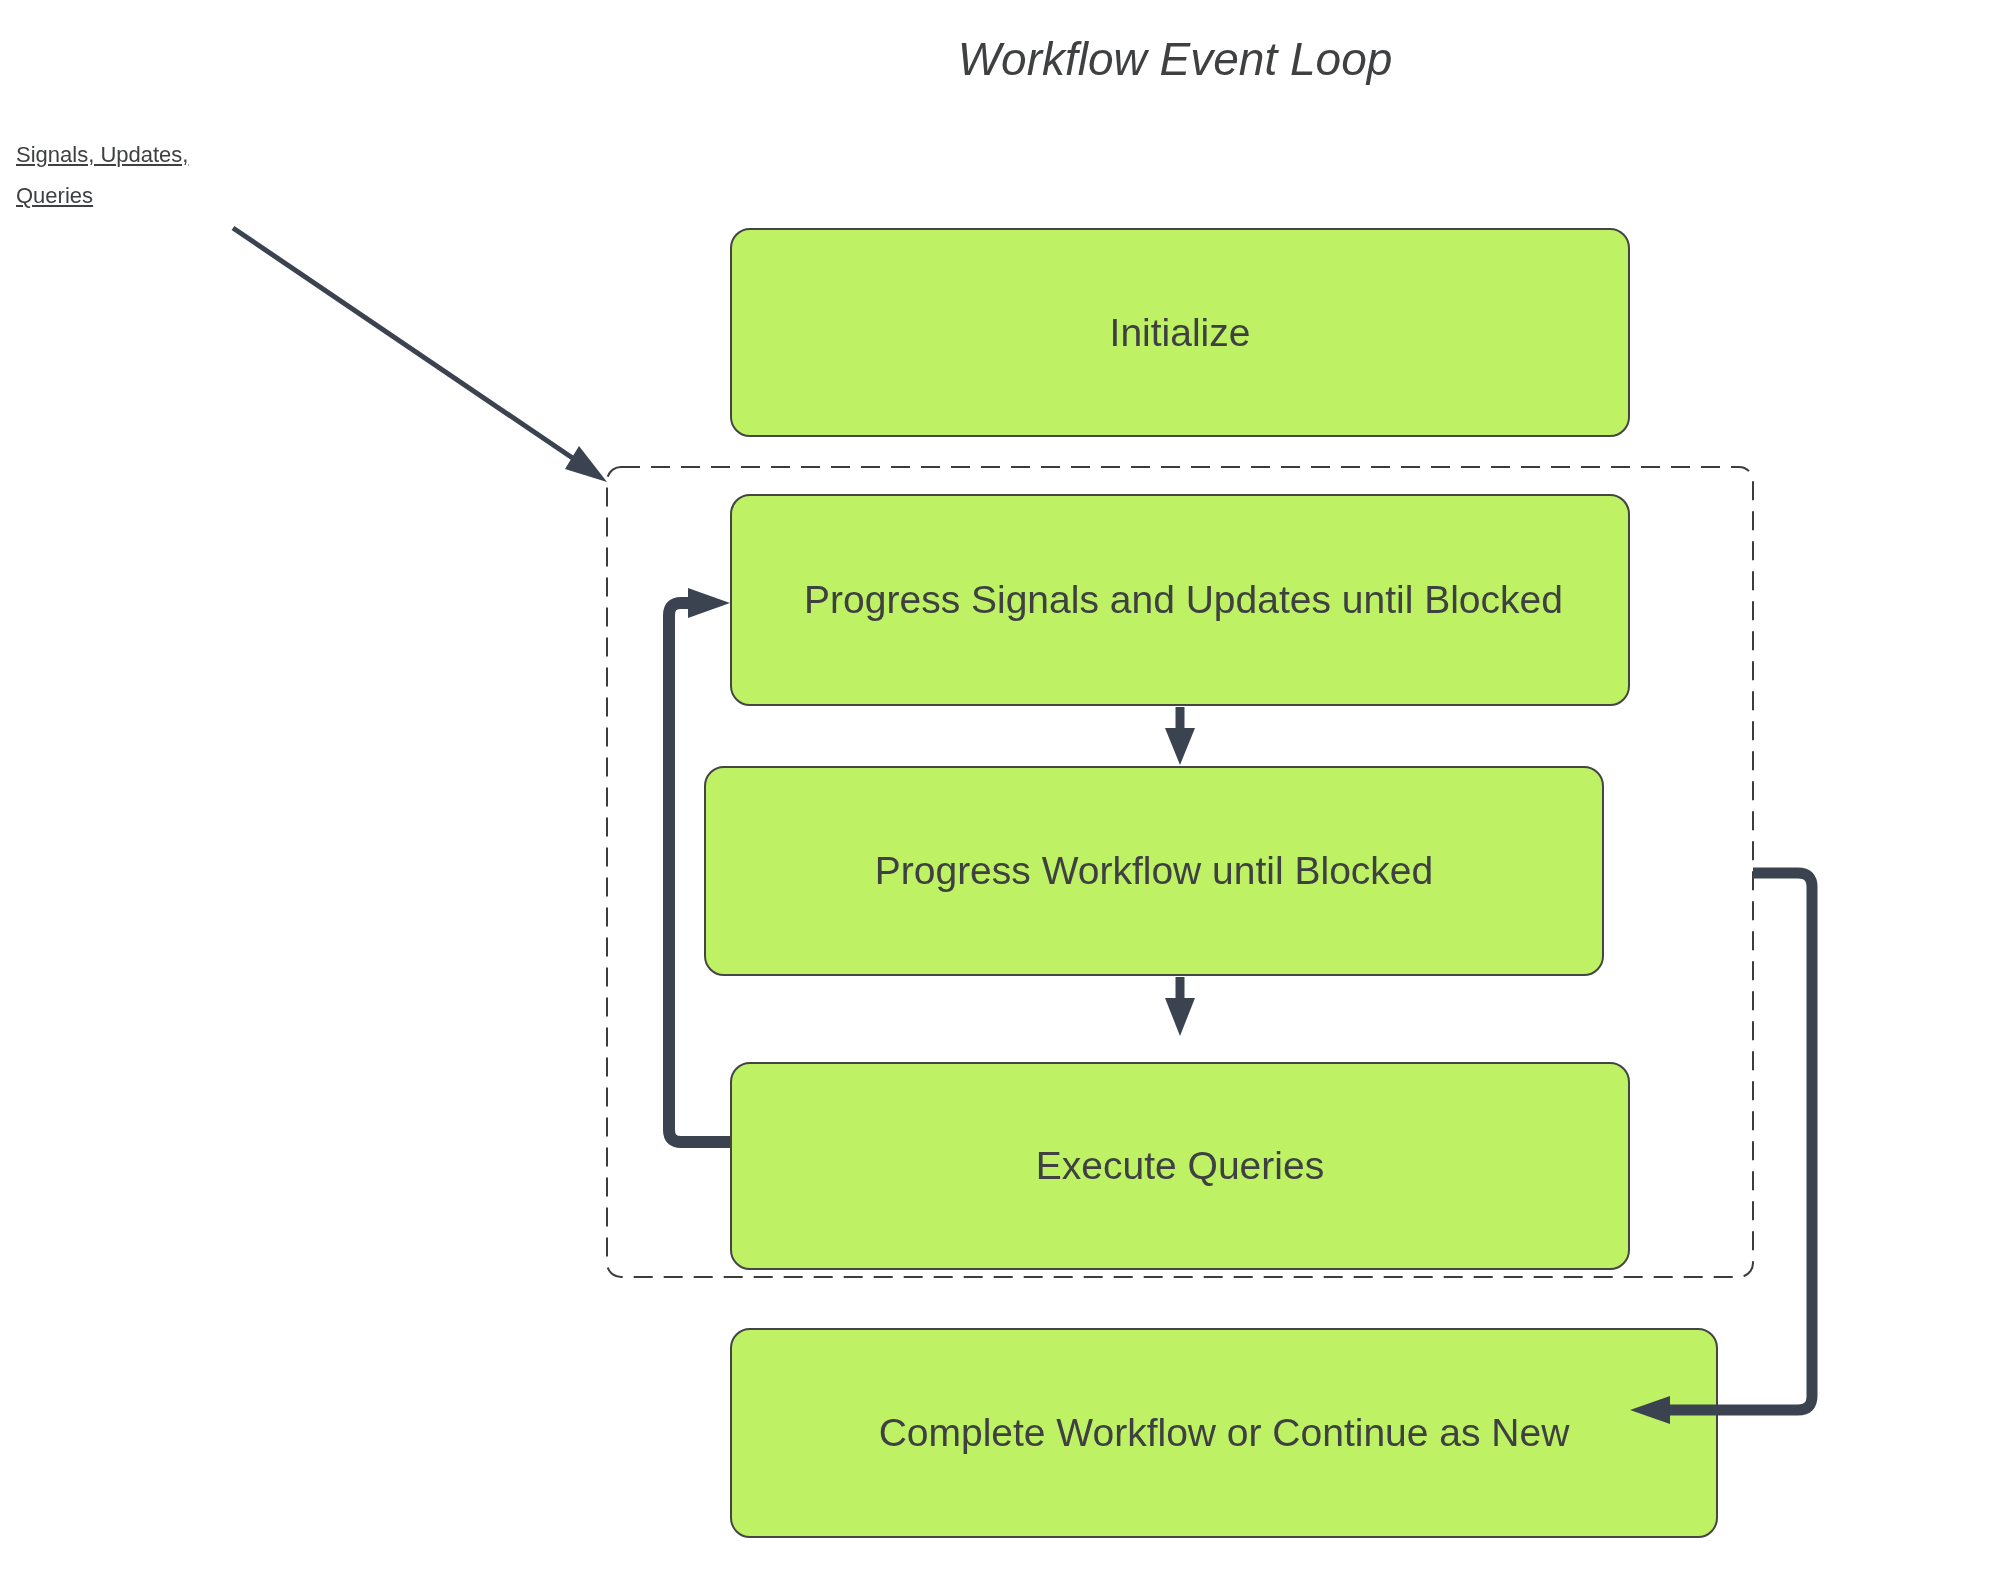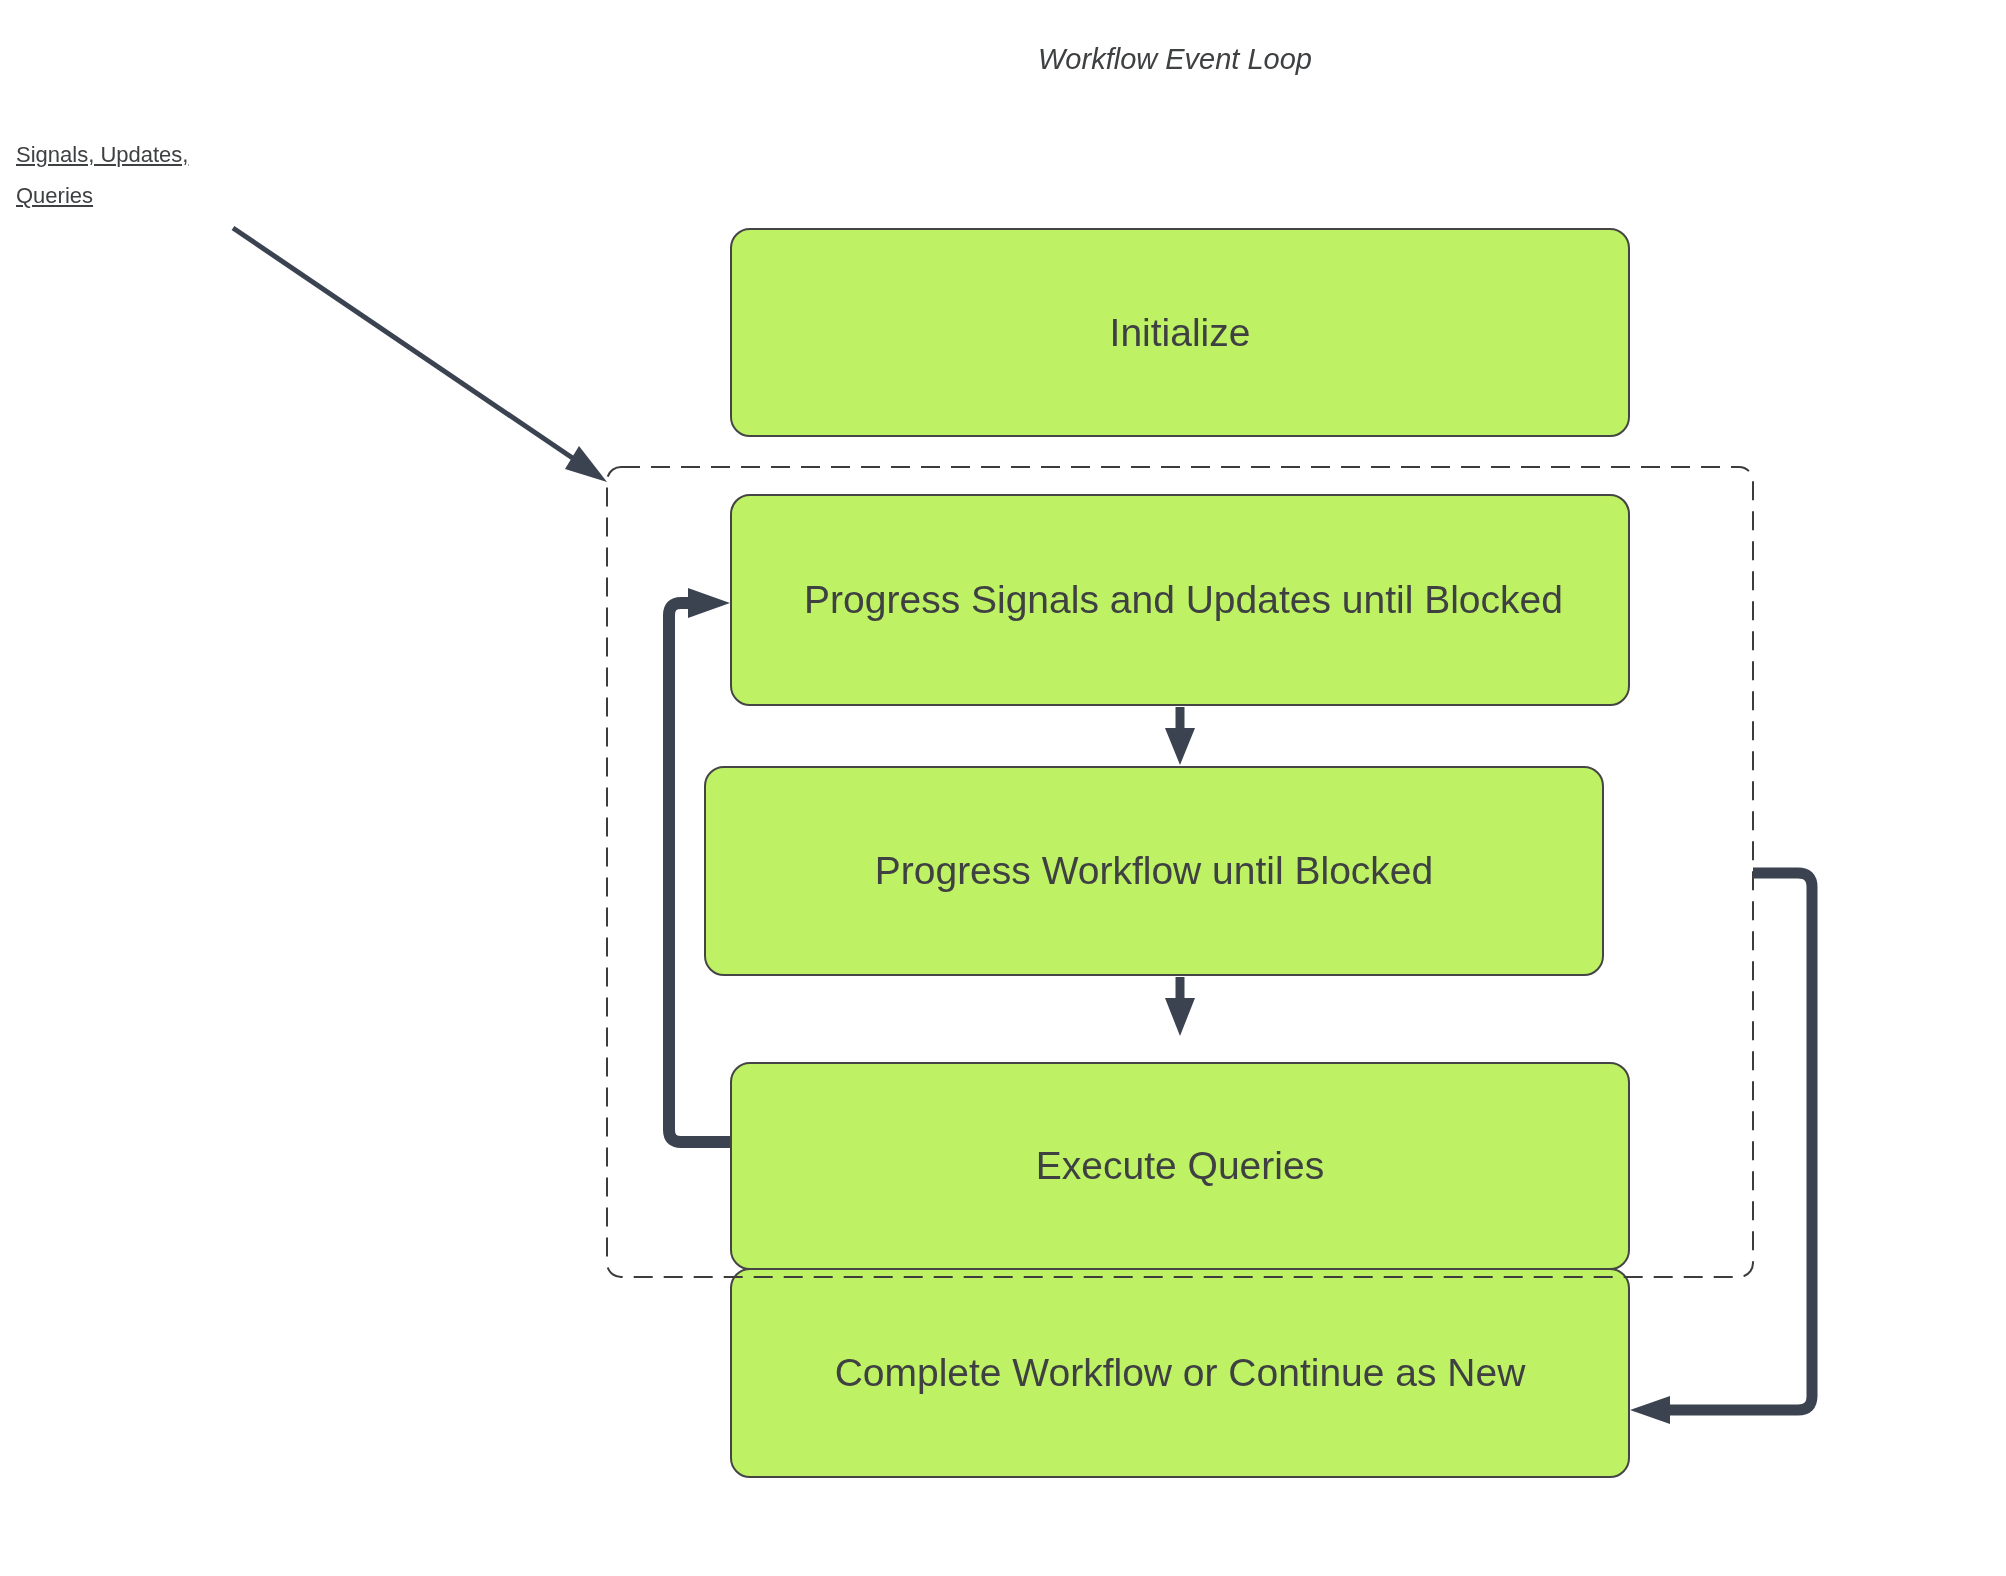--- a/index.html
+++ b/index.html
@@ -11,21 +11,21 @@
     --arrow: #3b4351;
     --border: #454545;
     --dash: #3c3c3c;
     --text: #3e4042;
   }
   .stage { position: relative; width: 2006px; height: 1576px; background: #ffffff; }
 
   .diagram-title {
     position: absolute; left: 730px; top: 36px; width: 890px;
     text-align: center;
-    font-size: 29px; font-style: italic; line-height: 46px;
+    font-size: 46px; font-style: italic; line-height: 46px;
     color: var(--text);
   }
 
   .external-label {
     position: absolute; left: 16px; top: 134px; width: 300px;
     text-align: left;
     font-size: 22px; line-height: 41px;
     color: var(--text);
     text-decoration: underline;
   }
@@ -38,21 +38,21 @@
     border-radius: 20px;
     display: flex; align-items: center; justify-content: center;
     font-size: 39px; color: var(--text);
     text-align: center;
     z-index: 1;
   }
   .node-initialize        { left: 730px; top: 228px;  width: 900px; height: 209px; }
   .node-progress-signals  { left: 730px; top: 494px;  width: 900px; height: 212px; padding-left: 7px; }
   .node-progress-workflow { left: 704px; top: 766px;  width: 900px; height: 210px; }
   .node-execute-queries   { left: 730px; top: 1038px; width: 900px; height: 208px; margin-top: 24px; }
-  .node-complete          { left: 730px; top: 1268px; width: 900px; height: 210px; }
+  .node-complete          { left: 730px; top: 1328px; width: 988px; height: 210px; }
 
   svg.overlay {
     position: absolute; left: 0; top: 0;
     width: 2006px; height: 1576px;
     z-index: 2;
     pointer-events: none;
   }
   .arrow-stroke { stroke: var(--arrow); fill: none; }
   .arrow-fill   { fill: var(--arrow); stroke: none; }
   .dashed-rect  { stroke: var(--dash); fill: none; }

